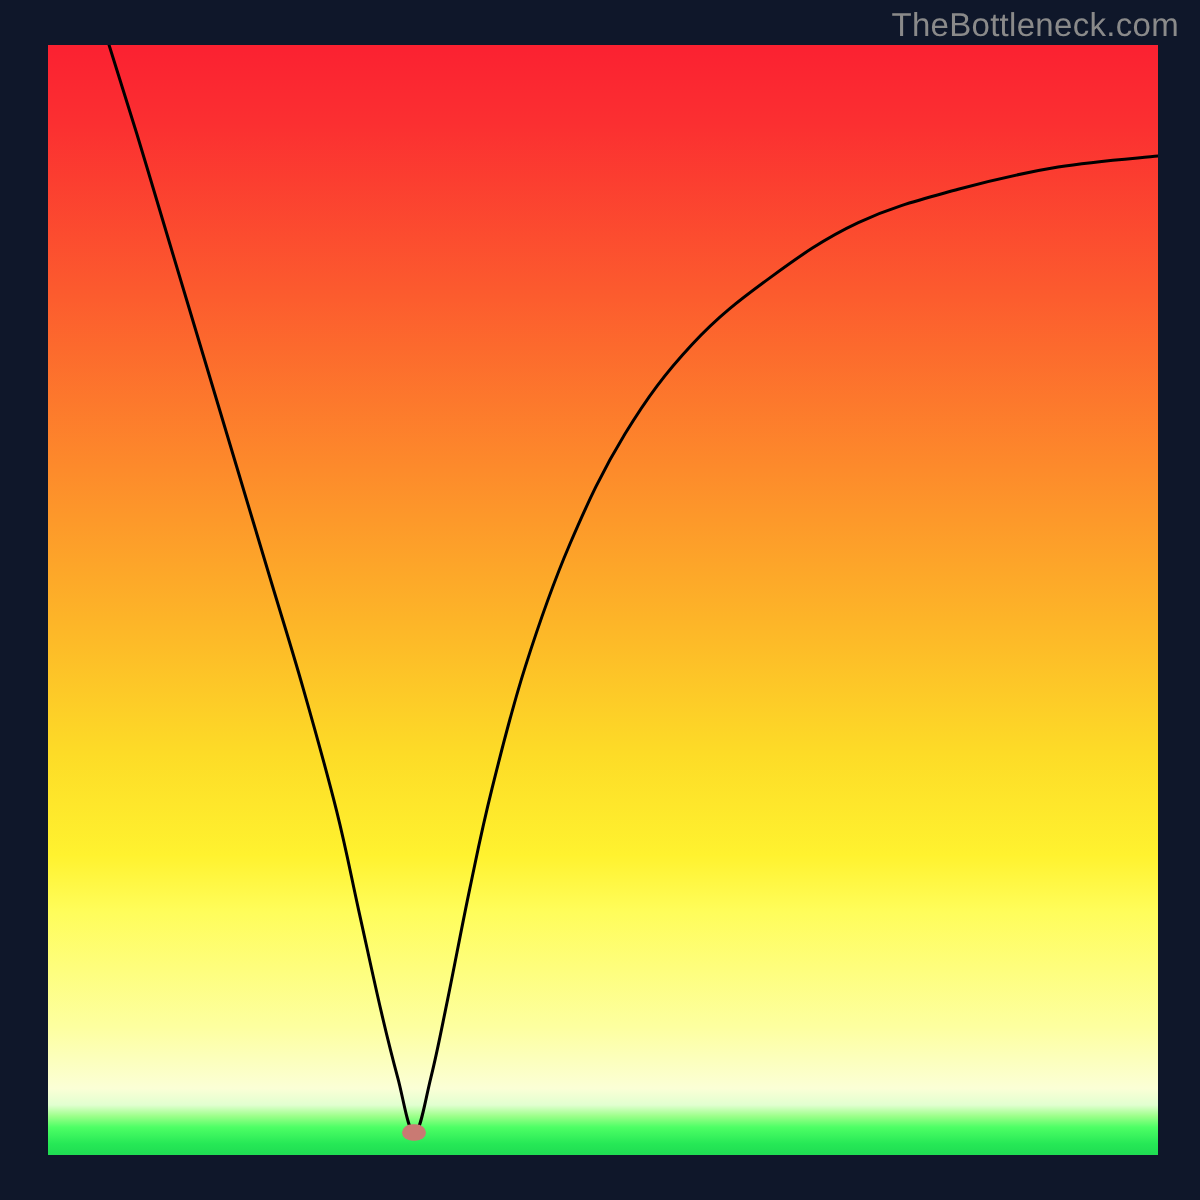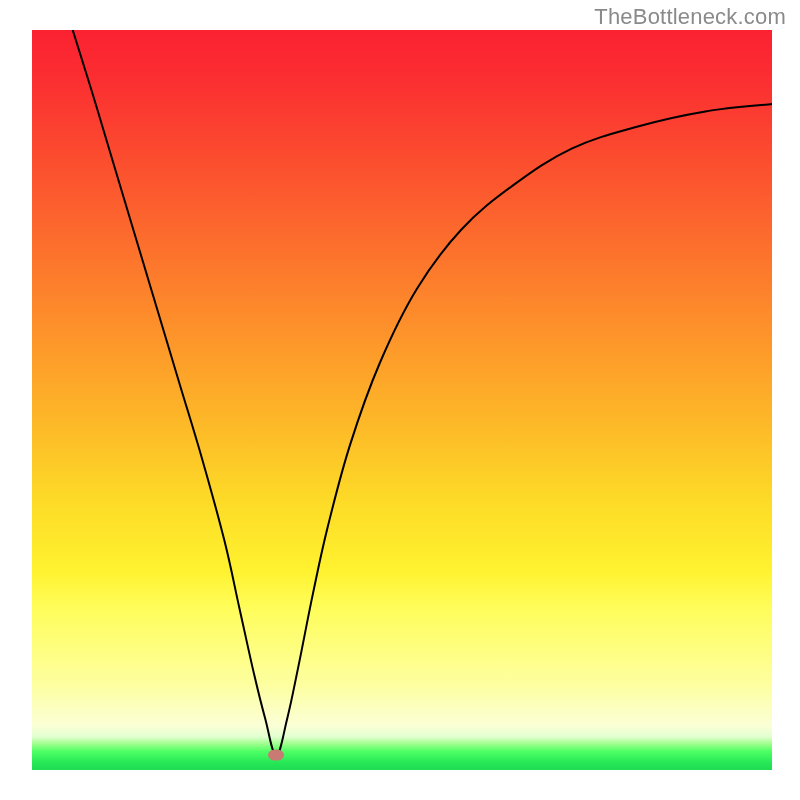--- a/index.html
+++ b/index.html
@@ -8,21 +8,21 @@
     width: 800px;
     height: 800px;
     background: #000;
     overflow: hidden;
     font-family: Arial, Helvetica, sans-serif;
   }
   .frame {
     position: relative;
     width: 800px;
     height: 800px;
-    background: #ffffff;
+    background: #0f172a;
   }
   .watermark {
     position: absolute;
     top: 4px;
     right: 14px;
     color: #8a8a8a;
     font-size: 22px;
     font-weight: 500;
     letter-spacing: 0.2px;
     z-index: 5;

